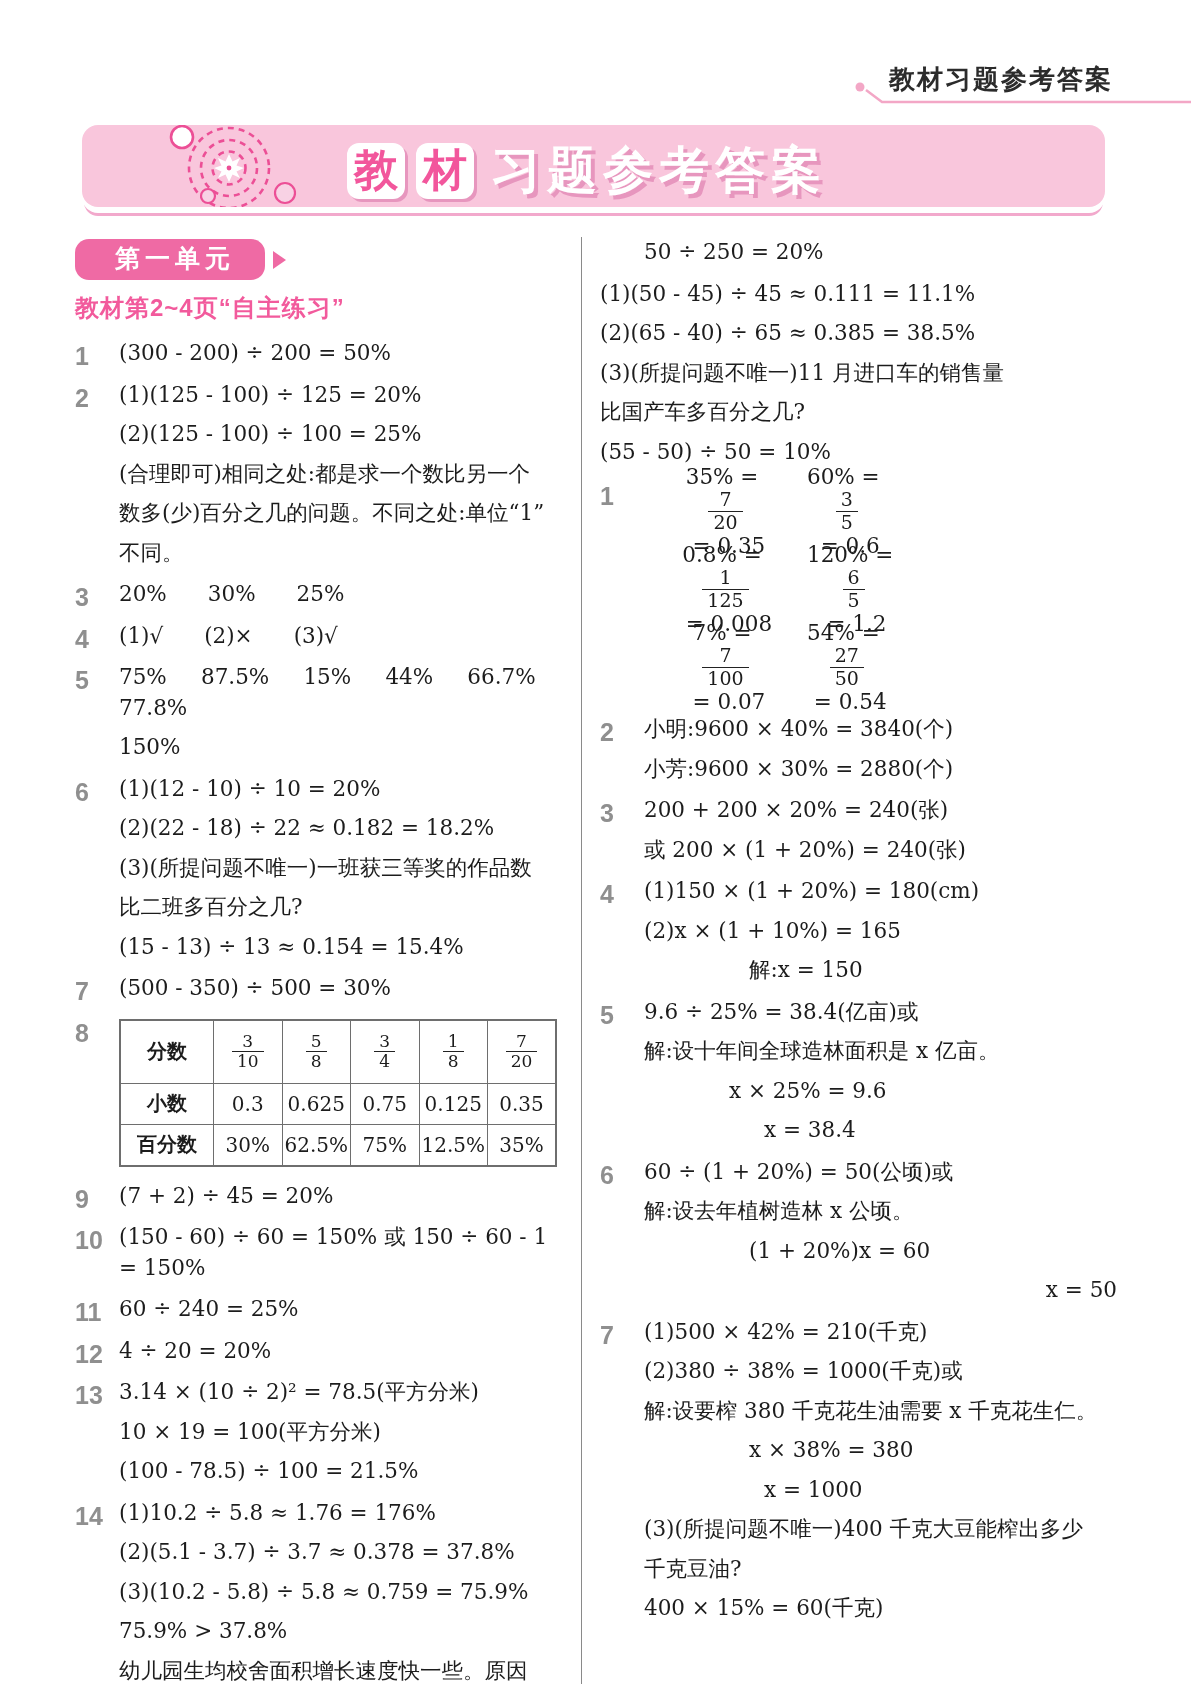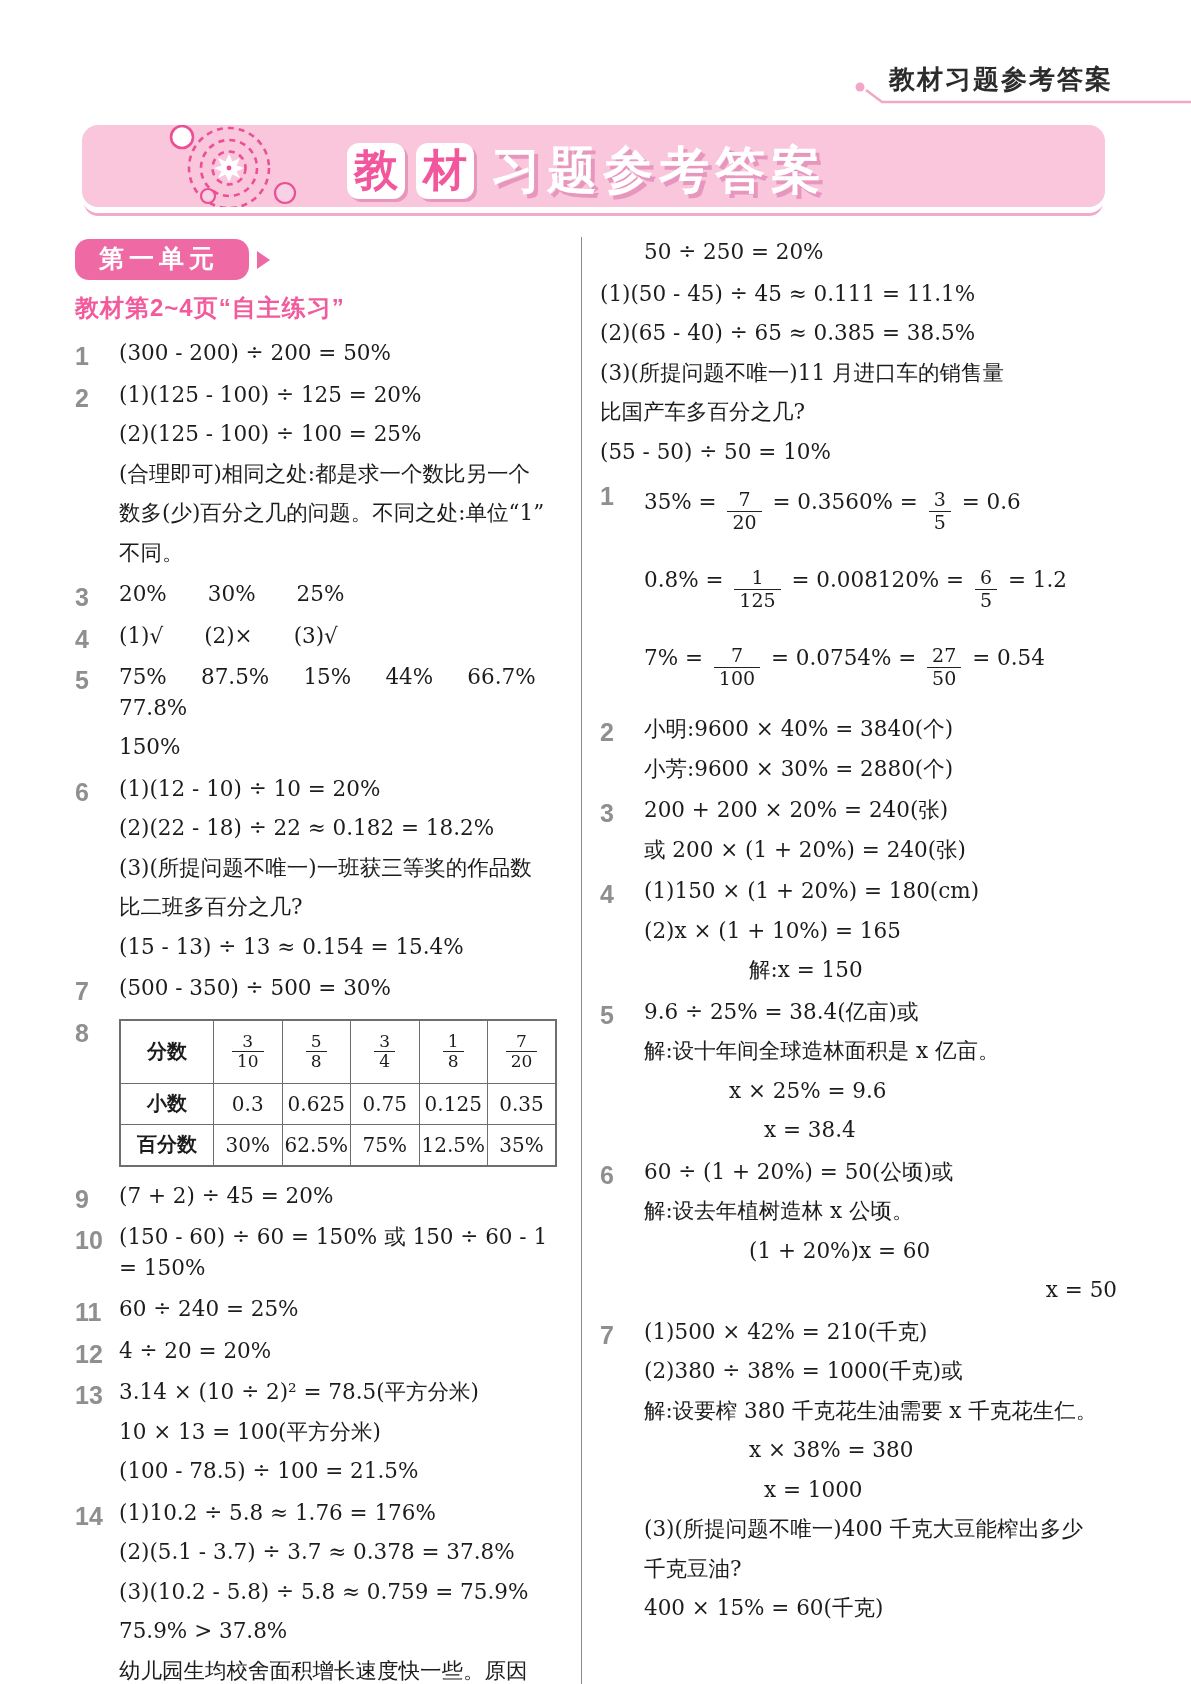--- a/index.html
+++ b/index.html
@@ -26,21 +26,21 @@
 
   
   .cols{position:absolute;left:75px;top:237px;width:1042px;display:flex;}
   .col-left{width:507px;border-right:1.5px solid #8a8a8a;padding-right:16px;box-sizing:border-box;}
   .col-right{flex:1;padding-left:18px;}
 
   
   .badge-row{display:flex;align-items:center;margin:2px 0 12px 0;}
   .unit-badge{display:inline-block;background:#ef6aa4;color:#fff;
               font:bold 25px "Liberation Sans",sans-serif;letter-spacing:5px;
-              padding:3px 30px 5px 24px;border-radius:14px;}
+              padding:3px 30px 5px 40px;border-radius:14px;}
   .unit-arrow{width:0;height:0;border-left:13px solid #ef6aa4;
               border-top:9px solid transparent;border-bottom:9px solid transparent;margin-left:8px;}
 
   .sec-head{font:bold 24px "Liberation Sans",sans-serif;color:#f25a9c;
             letter-spacing:1px;margin:6px 0 14px 0;}
 
   
   .item{display:flex;margin-bottom:2px;}
   .inum{width:44px;flex-shrink:0;font:bold 25px "Liberation Sans",sans-serif;
         color:#8f8f8f;line-height:1.4;padding-top:1px;}
@@ -50,21 +50,21 @@
   .ind-3{margin-left:120px;} .ind-4{margin-left:185px;text-align:right;}
 
   
   .frac{display:inline-block;text-align:center;vertical-align:middle;
         font-size:19px;line-height:1.12;margin:0 4px;}
   .frac .fn{display:block;padding:0 5px;border-bottom:1.6px solid #222;}
   .frac .fd{display:block;padding:0 5px;}
 
   
   .conv-row{display:flex;align-items:center;height:66px;margin-bottom:12px;font-size:21.5px;}
-  .cg{display:inline-flex;white-space:pre;}
+  .cg{display:inline-flex;align-items:center;white-space:pre;flex-direction:column;}
   .cg1{min-width:163px;}
 
   
   table.conv{border-collapse:collapse;width:438px;margin:4px 0 12px 0;
              border:2px solid #6e6e6e;table-layout:fixed;}
   table.conv td{border:1.5px solid #6e6e6e;text-align:center;vertical-align:middle;
                 font-size:20px;padding:3px 2px;}
   table.conv td.rowlab{font:bold 20px "Liberation Sans",sans-serif;width:88px;margin-top:16px;}
   table.conv tr.fr-row td{height:56px;}
   table.conv tr.plain-row td{height:34px;}
@@ -227,21 +227,21 @@
       <div class="inum">12</div>
       <div class="ibody">
           <div class="ln">4 ÷ 20 = 20%</div>
         </div>
     </div>
 
     <div class="item">
       <div class="inum">13</div>
       <div class="ibody">
         <div class="ln">3.14 × (10 ÷ 2)² = 78.5(平方分米)</div>
-        <div class="ln">10 × 13 = 100(平方分米)</div>
+        <div class="ln">10 × 19 = 100(平方分米)</div>
         <div class="ln">(100 - 78.5) ÷ 100 = 21.5%</div>
       </div>
     </div>
 
     <div class="item">
       <div class="inum">14</div>
       <div class="ibody">
         <div class="ln">(1)10.2 ÷ 5.8 ≈ 1.76 = 176%</div>
         <div class="ln">(2)(5.1 - 3.7) ÷ 3.7 ≈ 0.378 = 37.8%</div>
         <div class="ln">(3)(10.2 - 5.8) ÷ 5.8 ≈ 0.759 = 75.9%</div>

